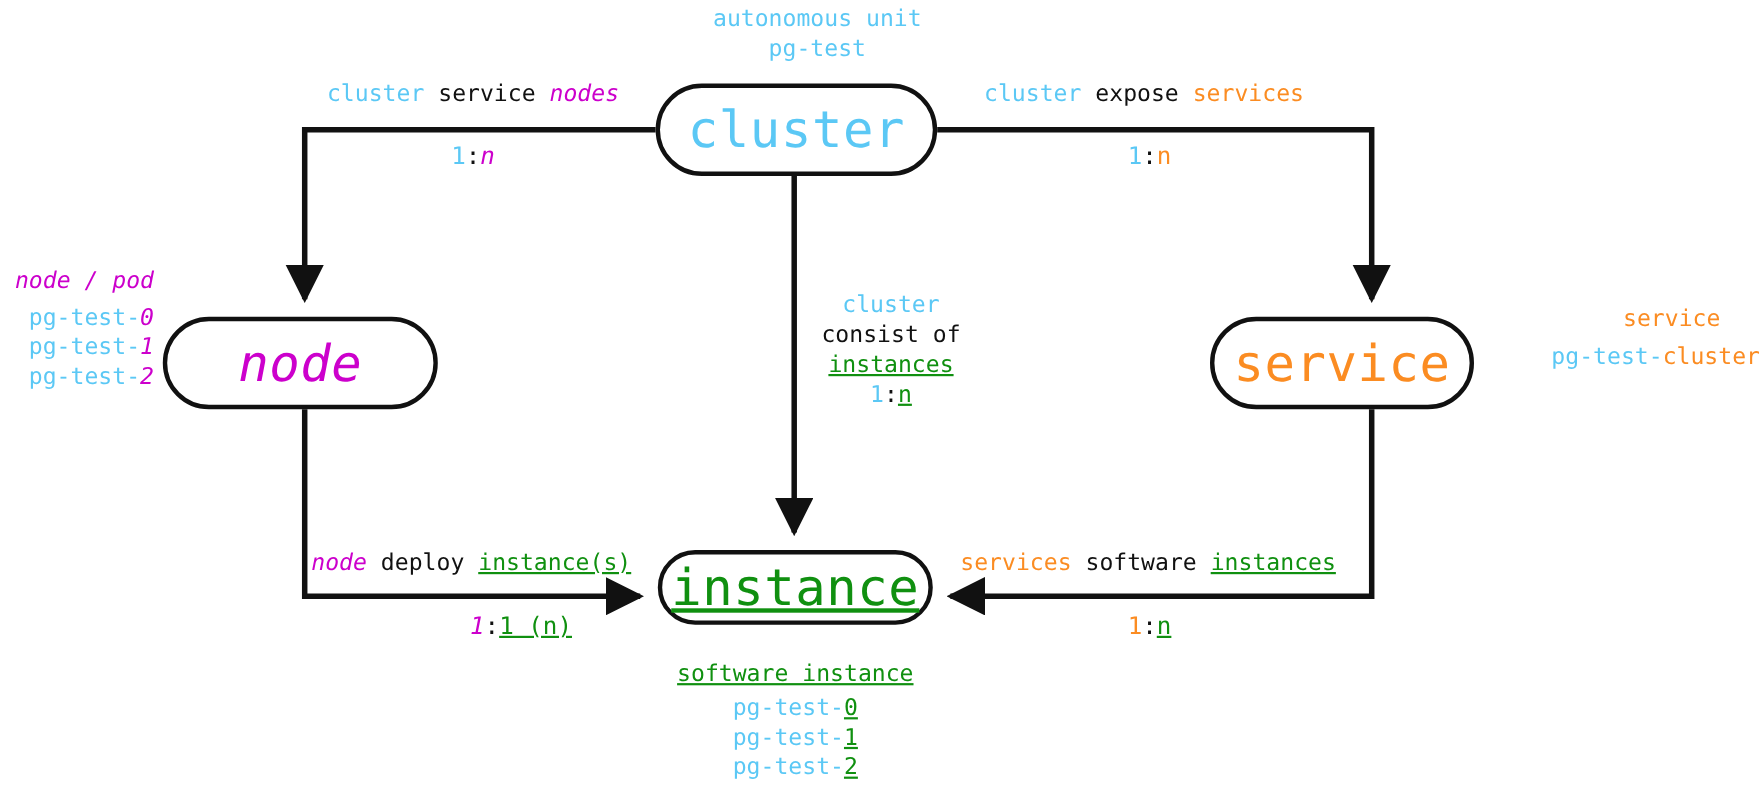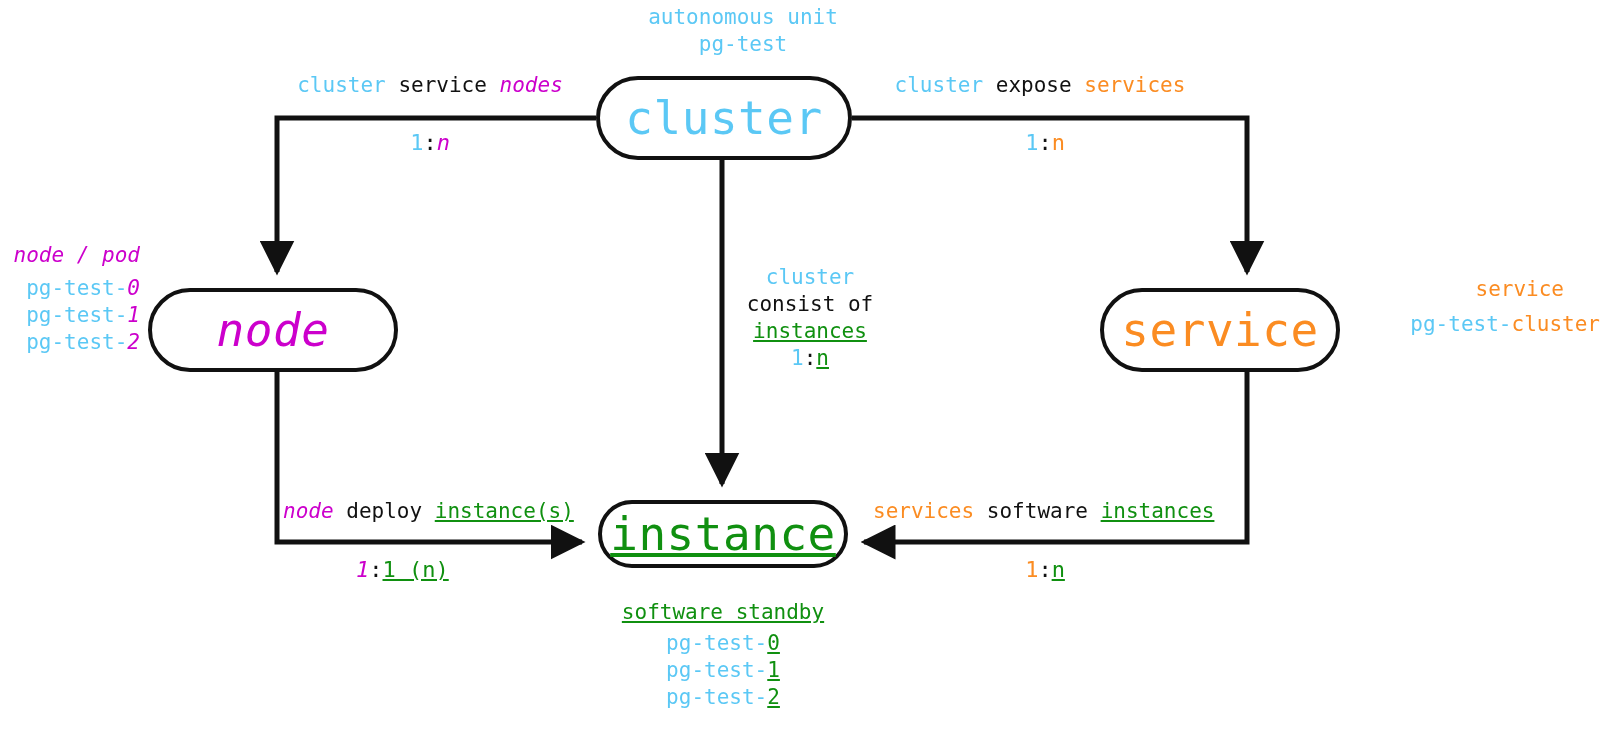--- a/index.html
+++ b/index.html
@@ -142,21 +142,21 @@
 
   <div class="anno right" style="left:1356px; top:276px; width:244px;">
     <div class="c-service" style="padding-right:36px;">service</div>
     <div style="height:8px"></div>
     <div>
       <span class="c-cluster">pg-test-</span><span class="c-service">cluster</span>
     </div>
   </div>
 
   <div class="anno center" style="left:563px; top:599px; width:320px;">
-    <div class="c-instance">software standby</div>
+    <div class="c-instance">software instance</div>
     <div style="height:4px"></div>
     <div>
       <span class="c-cluster">pg-test-</span><span class="c-instance">0</span>
     </div>
     <div>
       <span class="c-cluster">pg-test-</span><span class="c-instance">1</span>
     </div>
     <div>
       <span class="c-cluster">pg-test-</span><span class="c-instance">2</span>
     </div>
@@ -187,21 +187,21 @@
     <div>
       <span class="c-cluster">1</span><span class="c-plain">:</span><span class="c-instance">n</span>
     </div>
   </div>
 
   <div class="anno left" style="left:283px; top:498px; width:420px;">
     <span class="c-node">node</span>
     <span class="c-plain">deploy</span>
     <span class="c-instance">instance(s)</span>
   </div>
-  <div class="card-lbl" style="left:356px; top:557px; width:180px; text-align:left;">
+  <div class="card-lbl" style="left:340px; top:557px; width:180px; text-align:right;">
     <span class="c-node">1</span><span class="c-plain">:</span><span class="c-instance">1 (n)</span>
   </div>
 
   <div class="anno left" style="left:873px; top:498px; width:420px;">
     <span class="c-service">services</span>
     <span class="c-plain">software</span>
     <span class="c-instance">instances</span>
   </div>
   <div class="card-lbl" style="left:955px; top:557px; width:180px; text-align:center;">
     <span class="c-service">1</span><span class="c-plain">:</span><span class="c-instance">n</span>

